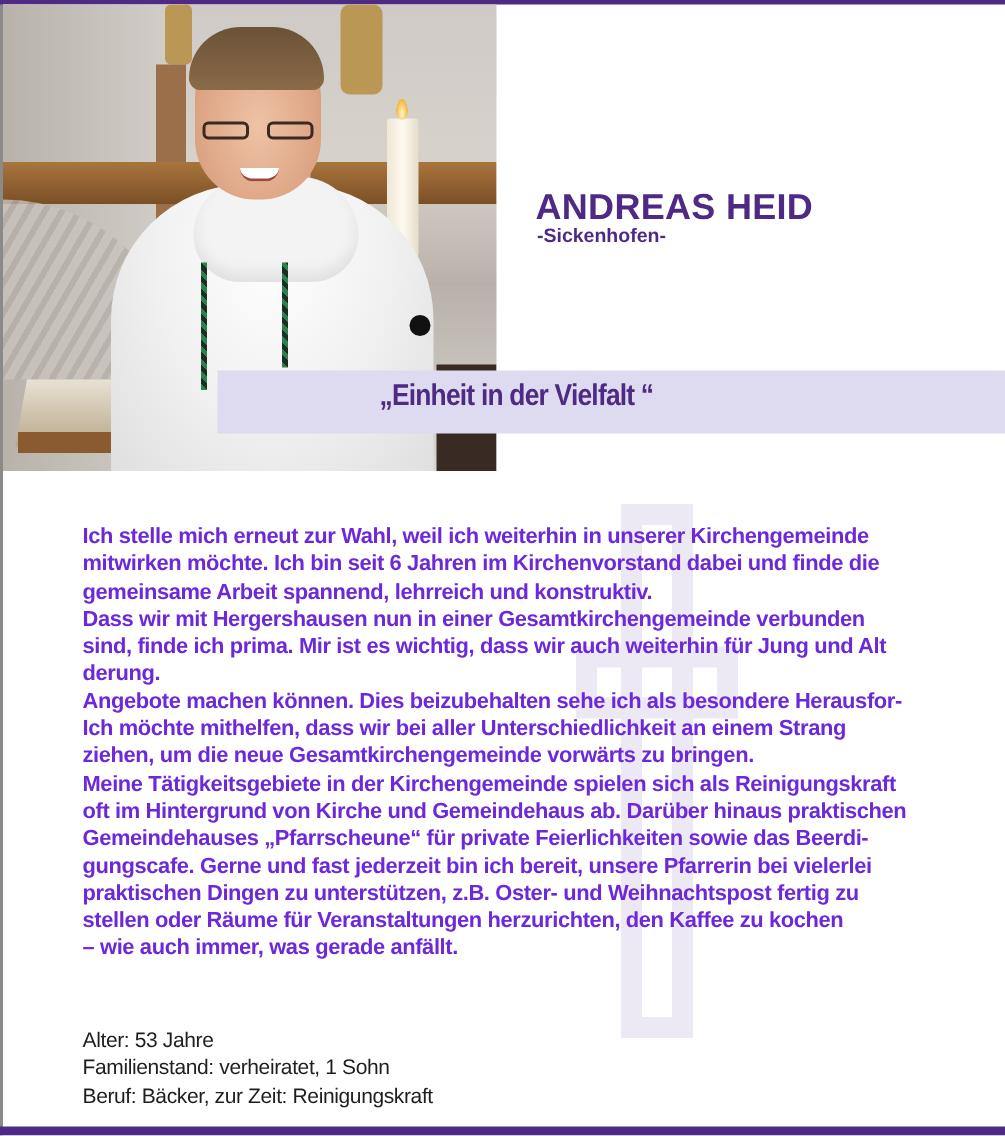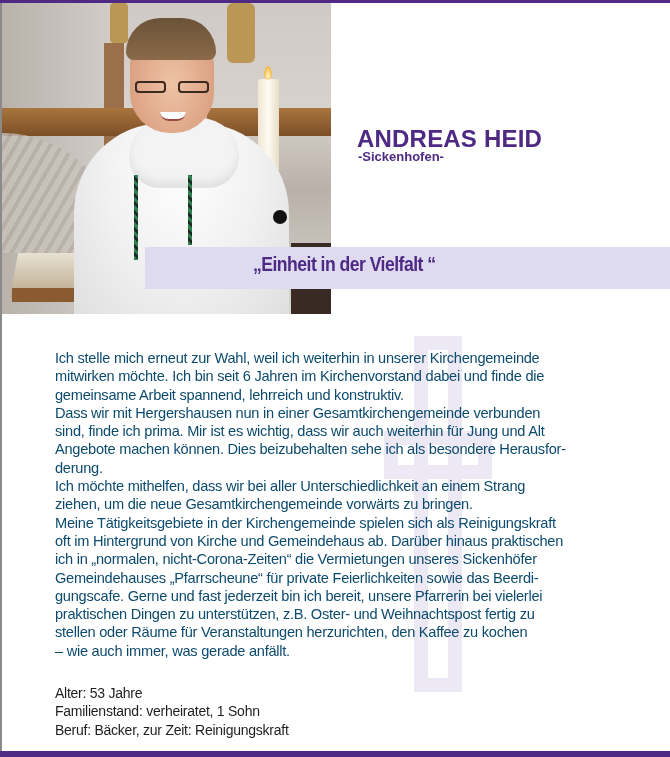--- a/index.html
+++ b/index.html
@@ -57,21 +57,21 @@
     .slogan { position:absolute; left:253px; top:253px; font-size:20px; font-weight:bold; color:#4e2a84; letter-spacing:-0.6px; transform: scaleX(0.88); transform-origin: left center; }
 
     
     .wm { position:absolute; left:384px; top:336px; width:108px; height:356px; }
     .wm .v { position:absolute; left:30px; top:0; width:48px; height:356px; border:14px solid #ece9f5; box-sizing:border-box; }
     .wm .h { position:absolute; left:0; top:95px; width:108px; height:48px; border:14px solid #ece9f5; box-sizing:border-box; }
 
     
     .body {
       position:absolute; left:55px; top:349px; width:590px;
-      font-size:14.6px; line-height:18.3px; color:#0c4a6e; letter-spacing:-0.25px;
+      font-size:14.6px; line-height:18.3px; color:#6d28d9; letter-spacing:-0.25px;font-weight:bold;
     }
     .body p { margin:0; }
     .facts { position:absolute; left:55px; top:684px; font-size:14px; line-height:18.3px; color:#1e1e1e; letter-spacing:-0.25px; }
     .facts div { margin:0; }
   </style>
 </head>
 <body>
 
 <div class="left-edge"></div>
 <div class="top-bar"></div>
@@ -113,27 +113,26 @@
   <div class="v"></div>
   <div class="h"></div>
 </div>
 
 <div class="body">
   <p>Ich stelle mich erneut zur Wahl, weil ich weiterhin in unserer Kirchengemeinde</p>
   <p>mitwirken möchte. Ich bin seit 6 Jahren im Kirchenvorstand dabei und finde die</p>
   <p>gemeinsame Arbeit spannend, lehrreich und konstruktiv.</p>
   <p>Dass wir mit Hergershausen nun in einer Gesamtkirchengemeinde verbunden</p>
   <p>sind, finde ich prima. Mir ist es wichtig, dass wir auch weiterhin für Jung und Alt</p>
+  <p>derung.</p>
   <p>Angebote machen können. Dies beizubehalten sehe ich als besondere Herausfor-</p>
-  <p>derung.</p>
   <p>Ich möchte mithelfen, dass wir bei aller Unterschiedlichkeit an einem Strang</p>
   <p>ziehen, um die neue Gesamtkirchengemeinde vorwärts zu bringen.</p>
   <p>Meine Tätigkeitsgebiete in der Kirchengemeinde spielen sich als Reinigungskraft</p>
   <p>oft im Hintergrund von Kirche und Gemeindehaus ab. Darüber hinaus praktischen</p>
-  <p>ich in „normalen, nicht-Corona-Zeiten“ die Vermietungen unseres Sickenhöfer</p>
   <p>Gemeindehauses „Pfarrscheune“ für private Feierlichkeiten sowie das Beerdi-</p>
   <p>gungscafe. Gerne und fast jederzeit bin ich bereit, unsere Pfarrerin bei vielerlei</p>
   <p>praktischen Dingen zu unterstützen, z.B. Oster- und Weihnachtspost fertig zu</p>
   <p>stellen oder Räume für Veranstaltungen herzurichten, den Kaffee zu kochen</p>
   <p>– wie auch immer, was gerade anfällt.</p>
 </div>
 
 <div class="facts">
   <div>Alter: 53 Jahre</div>
   <div>Familienstand: verheiratet, 1 Sohn</div>

